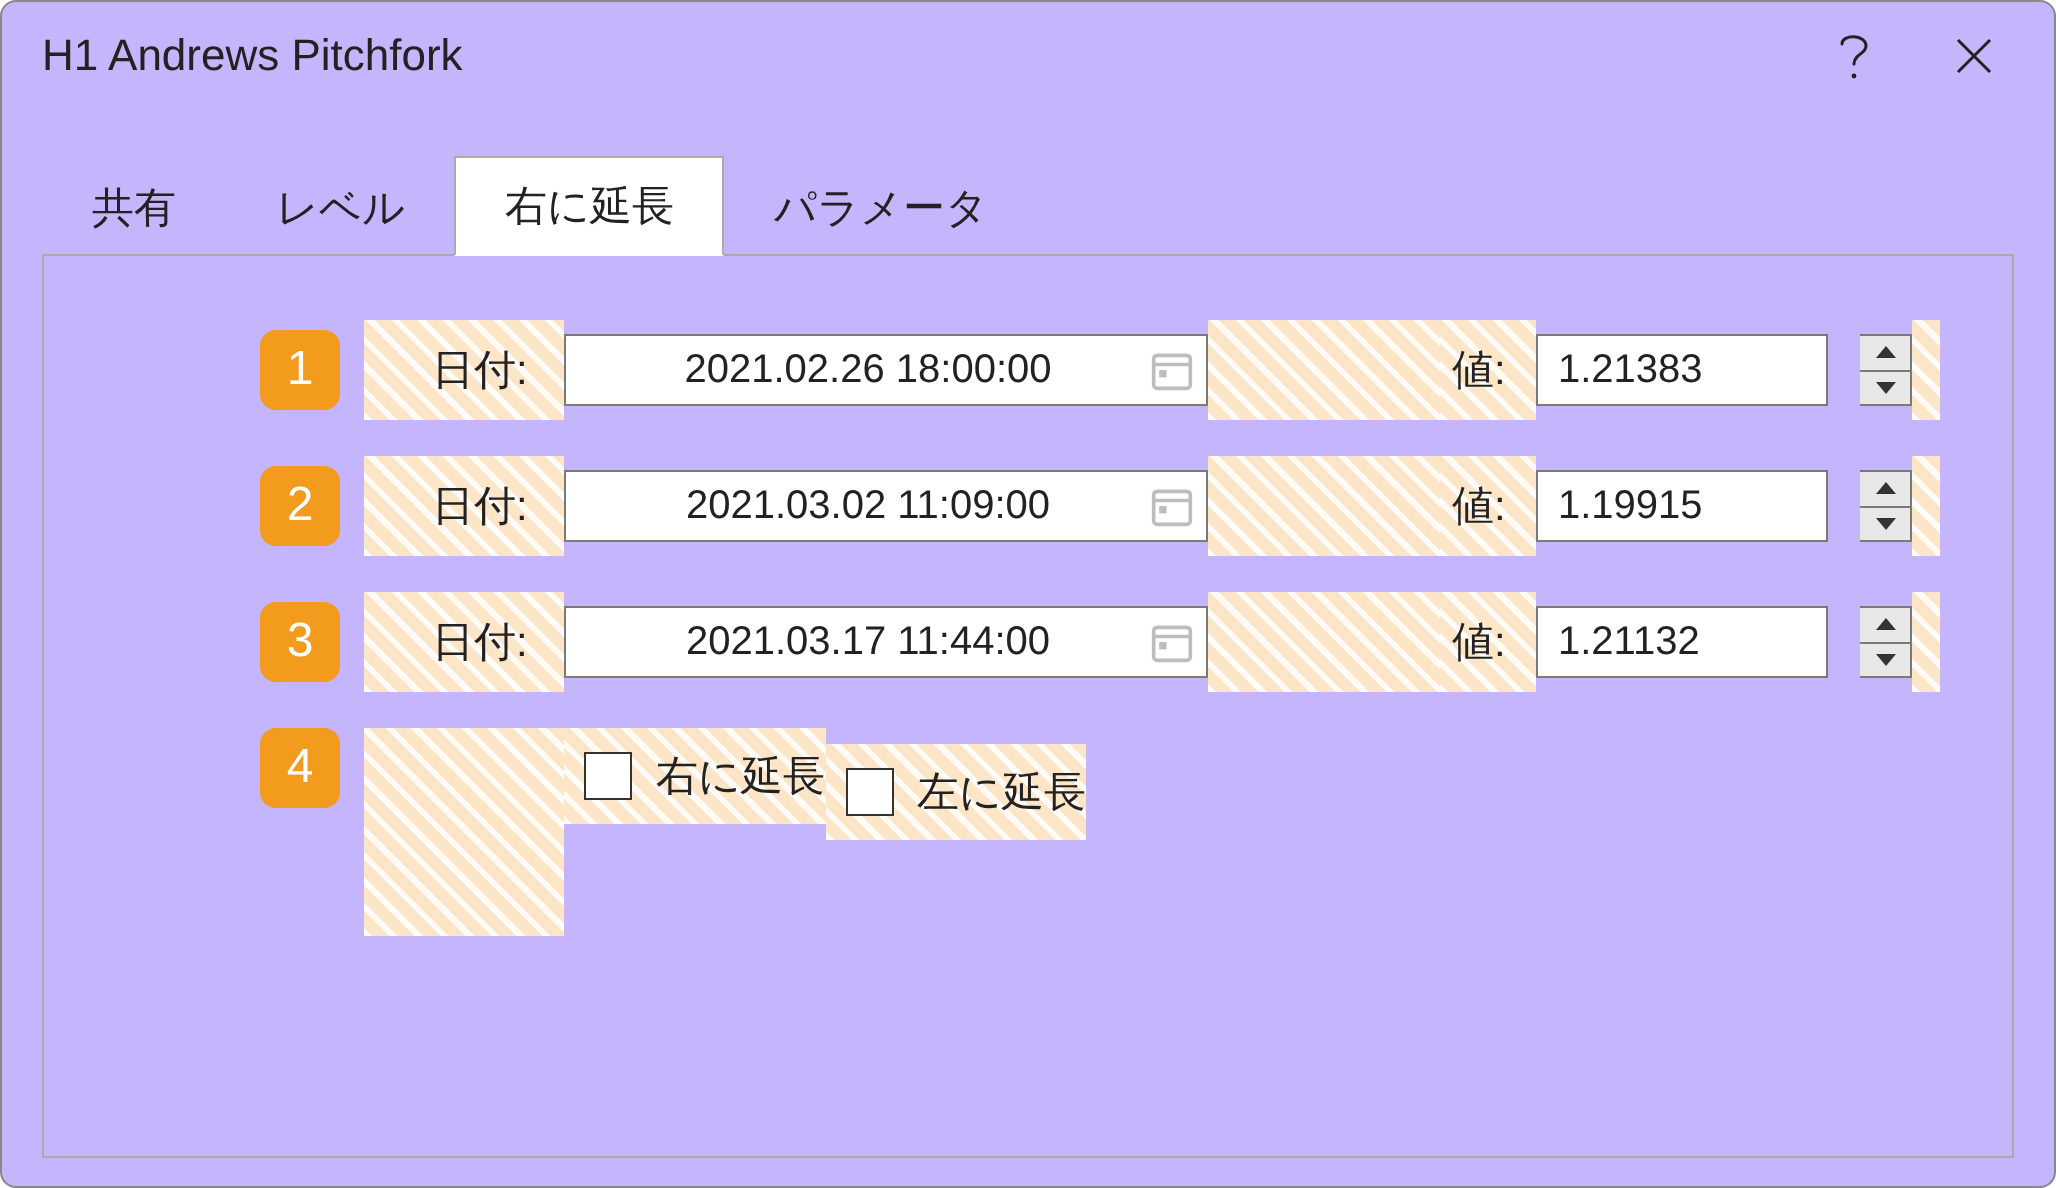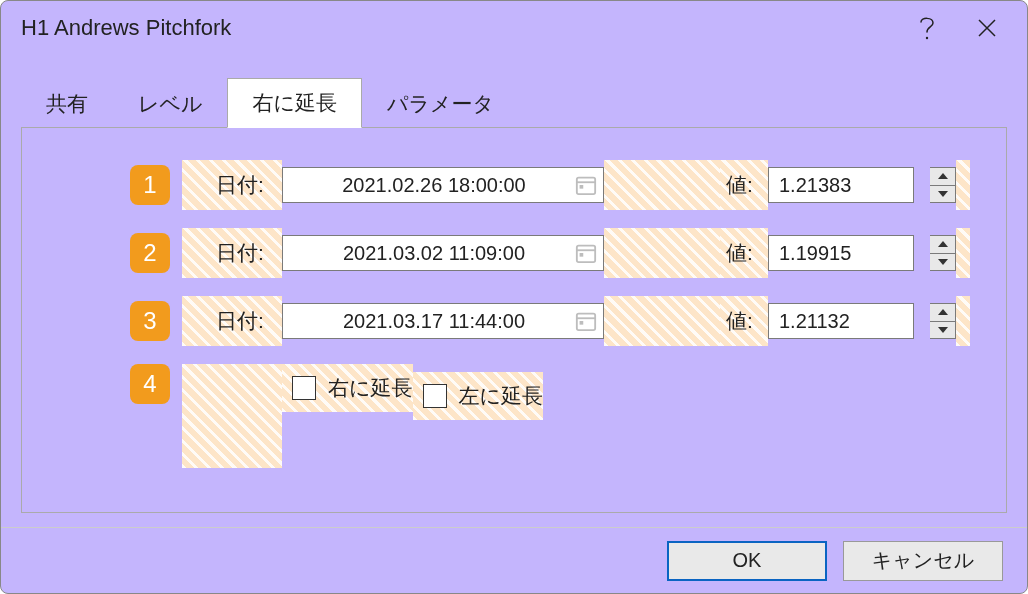--- a/index.html
+++ b/index.html
@@ -305,18 +305,14 @@
           <div class="hatched extend-row">
             <div class="chk"></div>
             <span class="chk-label">左に延長</span>
           </div>
         </div>
       </div>
 
     </div>
   </div>
 
-  <div class="footer">
-    <div class="btn primary">OK</div>
-    <div class="btn">キャンセル</div>
-  </div>
 
 </div>
 
 </body></html>

